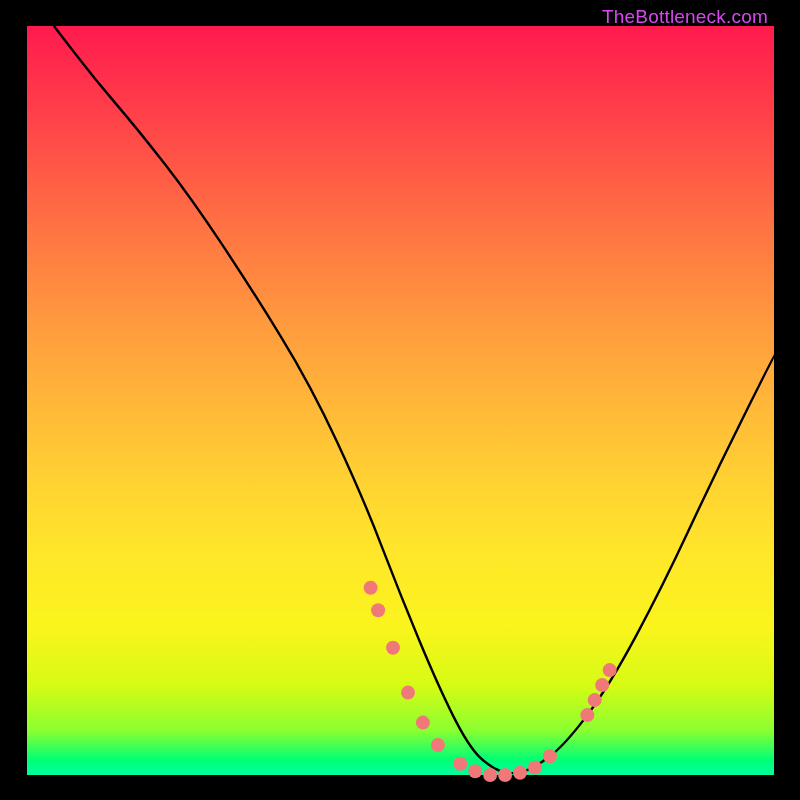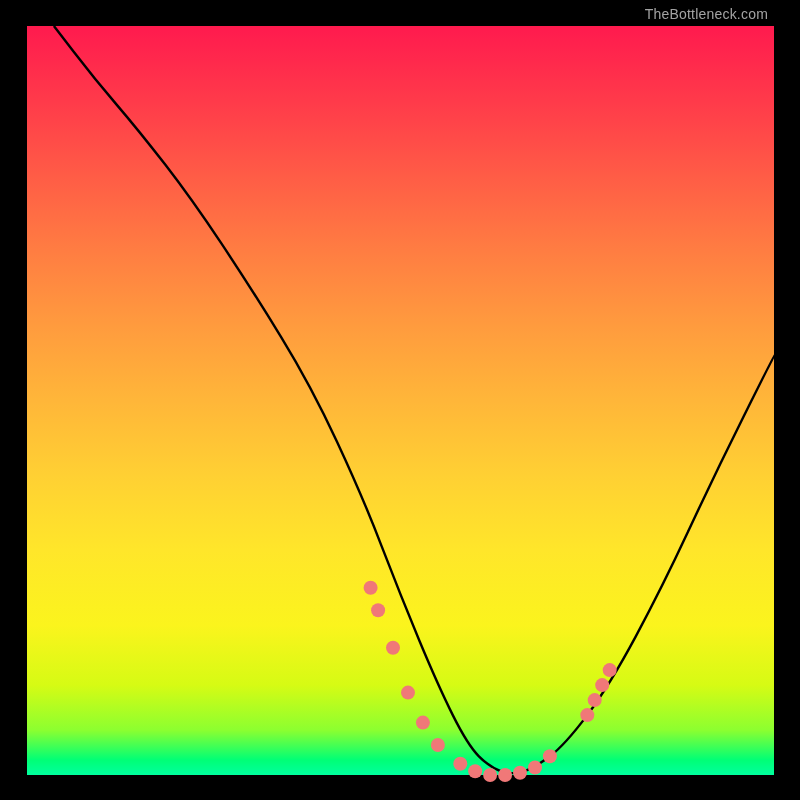--- a/index.html
+++ b/index.html
@@ -31,22 +31,22 @@
       #d6fb14 88%,
       #8cff30 94%,
       #00ff76 98%,
       #00ff9e 100%
     );
   }
   .watermark {
     position: absolute;
     top: 6px;
     right: 32px;
-    color: #a3a3a3;
-    font-size: 14px;
+    color: #d946ef;
+    font-size: 19px;
     font-weight: 500;
     letter-spacing: 0.2px;
     user-select: none;
   }
   svg.overlay {
     position: absolute;
     left: 0;
     top: 0;
     width: 800px;
     height: 800px;

